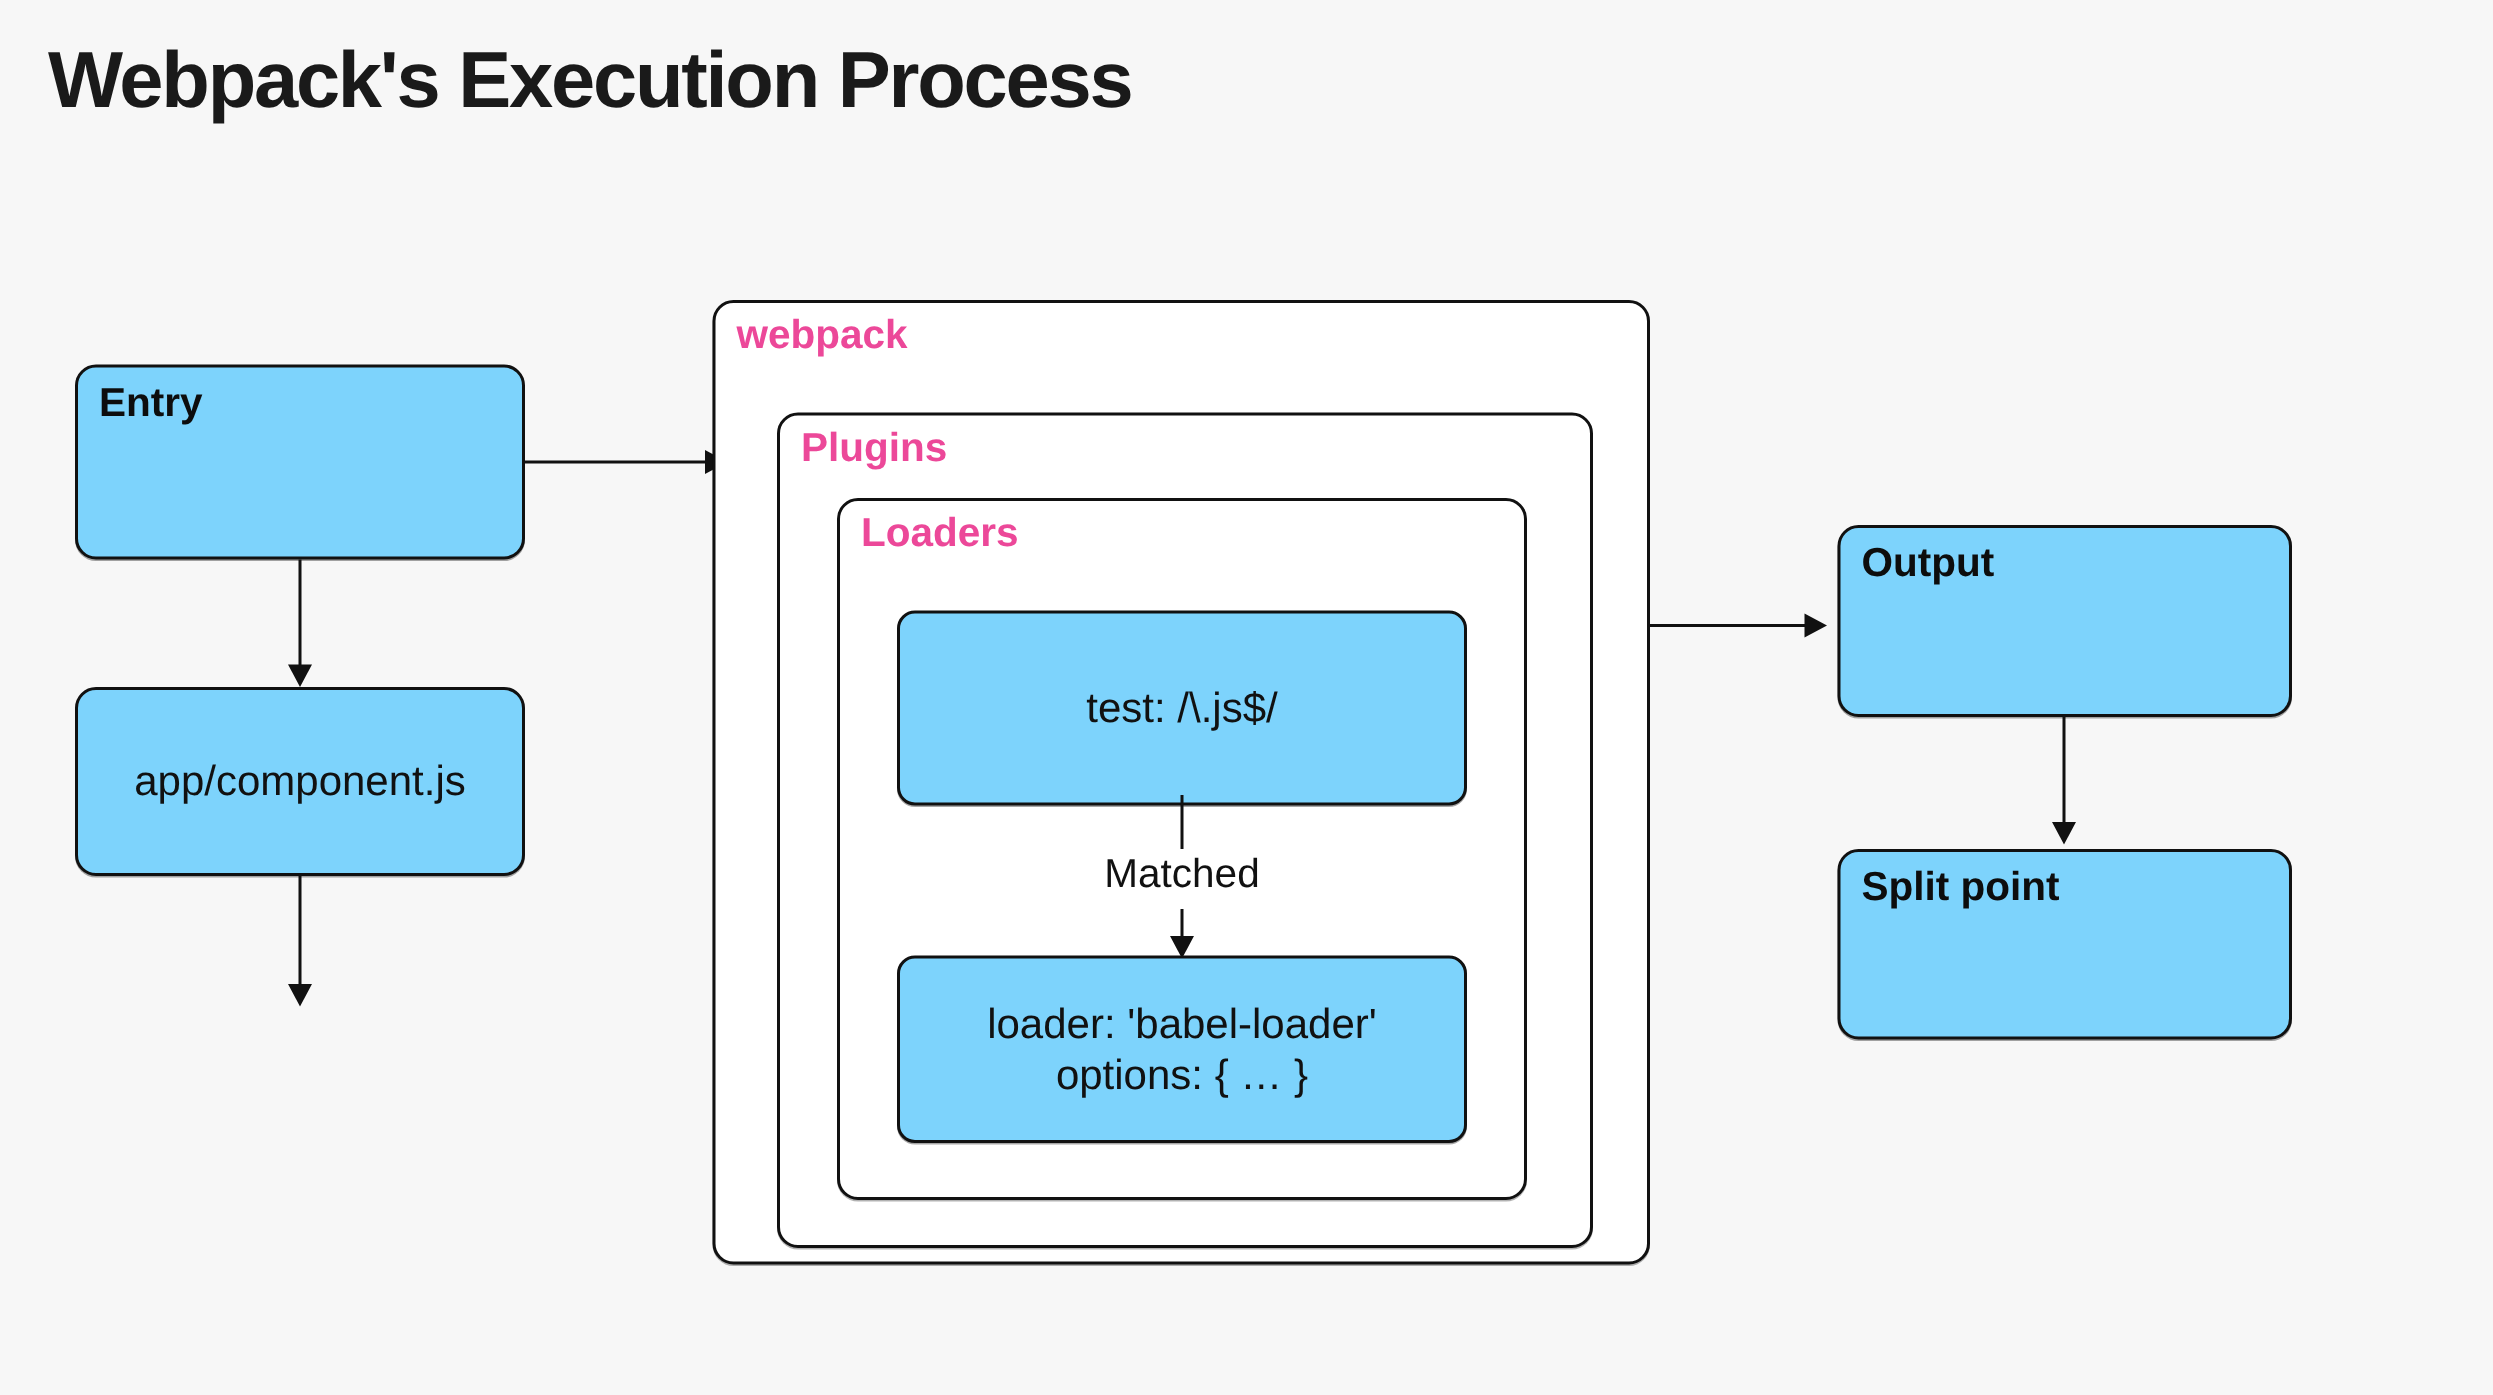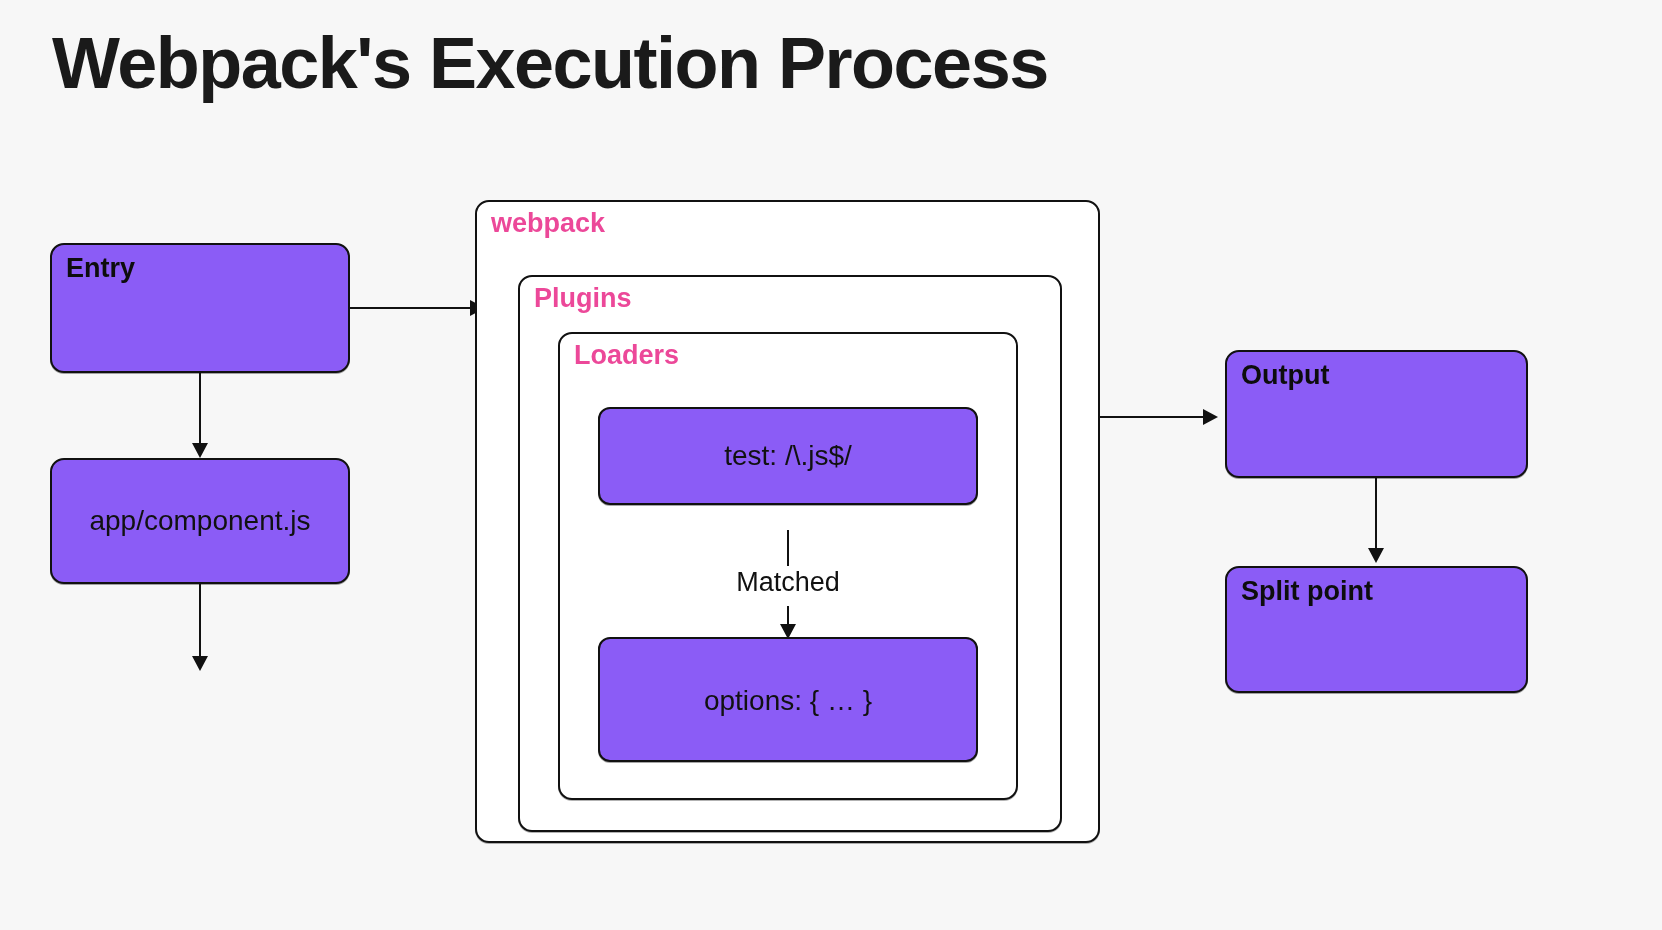--- a/index.html
+++ b/index.html
@@ -16,34 +16,34 @@
     position: relative;
     width: 1662px;
     height: 930px;
     background: #f7f7f7;
     overflow: hidden;
   }
 
   
   #title {
     position: absolute;
-    left: 52px;
+    left: 32px;
     top: 26px;
-    font-size: 72px;
+    font-size: 53px;
     font-weight: 700;
     letter-spacing: -1.5px;
     color: #1a1a1a;
     white-space: nowrap;
     line-height: 1.05;
   }
 
   
   .node {
     position: absolute;
-    background: #8b5cf6;
+    background: #7dd3fc;
     border: 2.2px solid #111111;
     border-radius: 14px;
     box-sizing: border-box;
     box-shadow: 0 1px 0 rgba(0,0,0,0.35);
   }
   .node .hdr {
     position: absolute;
     left: 14px;
     top: 8px;
     font-size: 27px;
@@ -155,31 +155,32 @@
 
   <div class="group" style="left:475px; top:200px; width:625px; height:643px;">
     <div class="glabel">webpack</div>
 
     <div class="group" style="left:41px; top:56px; width:544px; height:557px;margin-top:17px;">
       <div class="glabel">Plugins</div>
 
       <div class="group" style="left:38px; top:55px; width:460px; height:468px;">
         <div class="glabel">Loaders</div>
 
-        <div class="node" style="left:38px; top:73px; width:380px; height:98px; border-radius:12px;padding-left:36px;">
+        <div class="node" style="left:38px; top:73px; width:380px; height:130px; border-radius:12px;padding-left:36px;">
           <div class="ctr">test: /\.js$/</div>
         </div>
 
         <div class="edge-v" style="left:227px; top:196px; height:36px;"></div>
         <div class="edge-label" style="left:128px; top:233px; width:200px;">Matched</div>
         <div class="edge-v" style="left:227px; top:272px; height:21px;"></div>
         <div class="arrow-d" style="left:219.5px; top:290px;"></div>
 
         <div class="node" style="left:38px; top:303px; width:380px; height:125px; border-radius:12px;">
           <div class="ctr">
+            <span>loader: 'babel-loader'</span>
             <span class="l2">options: { … }</span>
           </div>
         </div>
       </div>
     </div>
   </div>
 
   <div class="edge-h" style="left:1098px; top:416px; width:110px;"></div>
   <div class="arrow-r" style="left:1203px; top:409px;"></div>
 

